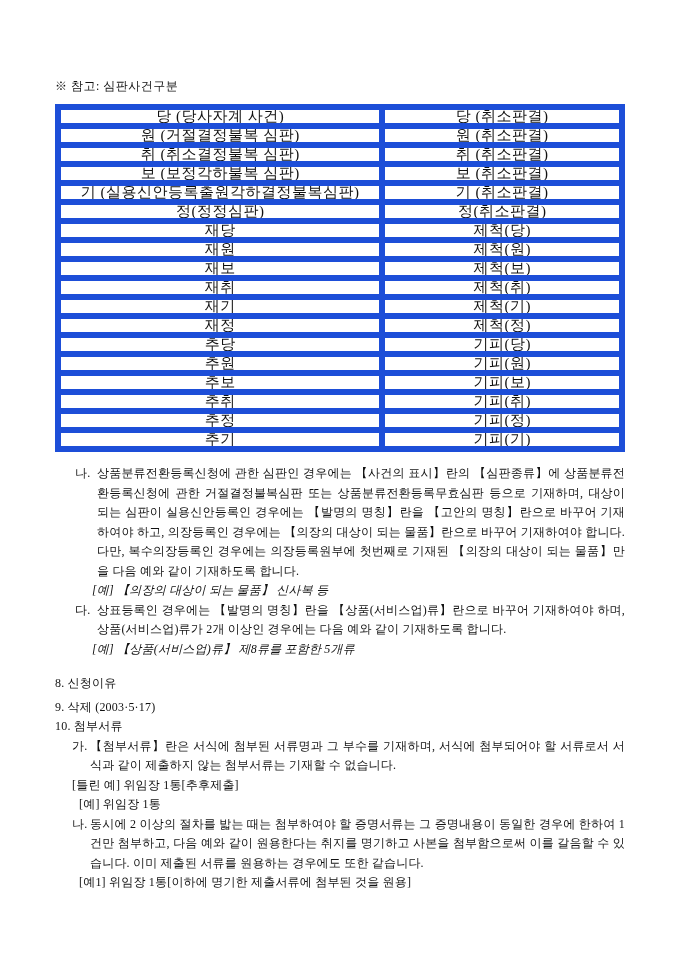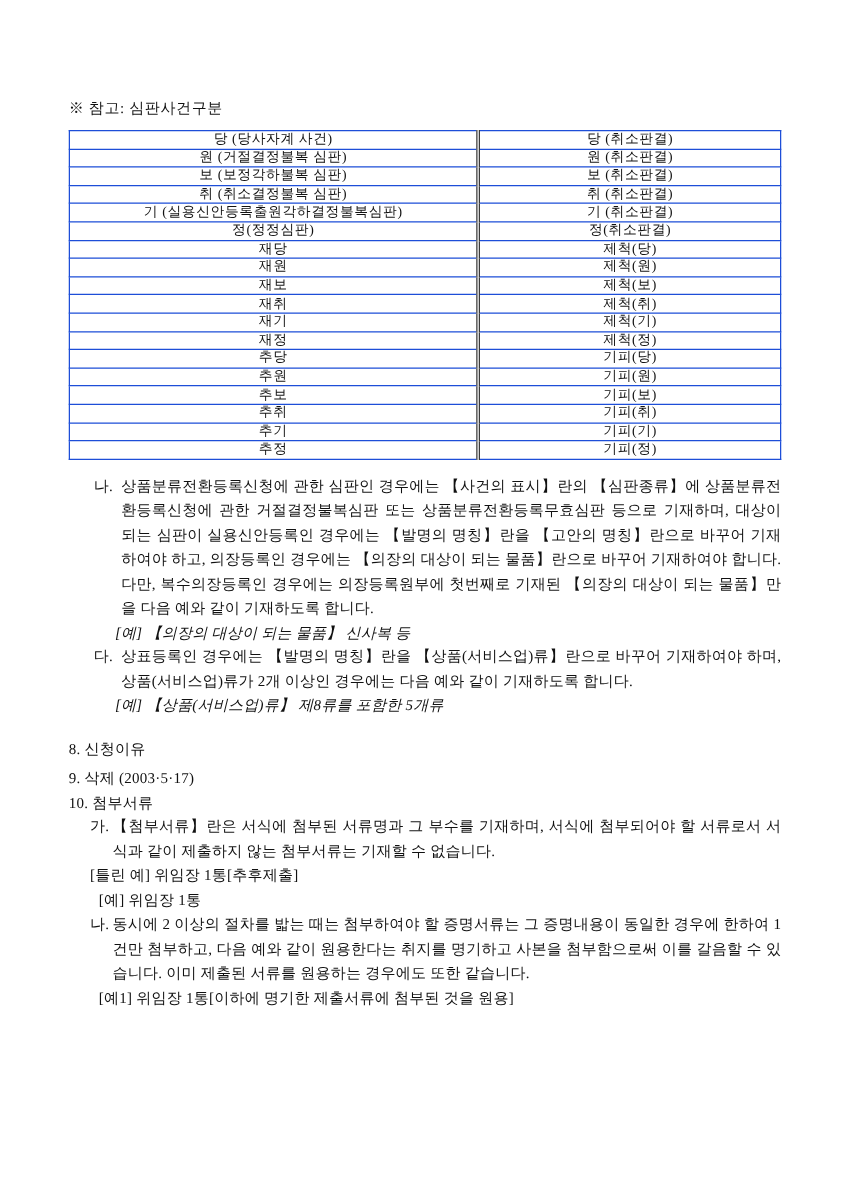--- a/index.html
+++ b/index.html
@@ -22,22 +22,22 @@
     margin-bottom: 9px;
   }
   table.case-table {
     width: 100%;
     border-collapse: collapse;
     table-layout: fixed;
     margin-bottom: 12px;
   }
   table.case-table col.cl { width: 57.5%; }
   table.case-table td {
-    border: 1px solid #1d4ed8;
-    font-size: 11px;
+    border: 6px solid #1d4ed8;
+    font-size: 15px;
     line-height: 13px;
     height: 14.6px;
     padding: 0 2px;
     text-align: center;
     letter-spacing: 0.5px;
     white-space: nowrap;
     overflow: hidden;
   }
   table.case-table td.rc {
     border-left: 3px double #3a3a3a;
@@ -81,26 +81,26 @@
     <tbody>
       <tr>
         <td class="lc">당 (당사자계 사건)</td>
         <td class="rc">당 (취소판결)</td>
       </tr>
       <tr>
         <td class="lc">원 (거절결정불복 심판)</td>
         <td class="rc">원 (취소판결)</td>
       </tr>
       <tr>
+        <td class="lc">취 (취소결정불복 심판)</td>
+        <td class="rc">취 (취소판결)</td>
+      </tr>
+      <tr>
         <td class="lc">보 (보정각하불복 심판)</td>
         <td class="rc">보 (취소판결)</td>
-      </tr>
-      <tr>
-        <td class="lc">취 (취소결정불복 심판)</td>
-        <td class="rc">취 (취소판결)</td>
       </tr>
       <tr>
         <td class="lc">기 (실용신안등록출원각하결정불복심판)</td>
         <td class="rc">기 (취소판결)</td>
       </tr>
       <tr>
         <td class="lc">정(정정심판)</td>
         <td class="rc">정(취소판결)</td>
       </tr>
       <tr>
@@ -137,26 +137,26 @@
       </tr>
       <tr>
         <td class="lc">추보</td>
         <td class="rc">기피(보)</td>
       </tr>
       <tr>
         <td class="lc">추취</td>
         <td class="rc">기피(취)</td>
       </tr>
       <tr>
+        <td class="lc">추정</td>
+        <td class="rc">기피(정)</td>
+      </tr>
+      <tr>
         <td class="lc">추기</td>
         <td class="rc">기피(기)</td>
-      </tr>
-      <tr>
-        <td class="lc">추정</td>
-        <td class="rc">기피(정)</td>
       </tr>
     </tbody>
   </table>
 
   <div class="body-text">
 
     <div class="para lv1">
       <span class="label">나.</span>
       <span class="text">상품분류전환등록신청에 관한 심판인 경우에는 【사건의 표시】란의 【심판종류】에 상품분류전환등록신청에 관한 거절결정불복심판 또는 상품분류전환등록무효심판 등으로 기재하며, 대상이 되는 심판이 실용신안등록인 경우에는 【발명의 명칭】란을 【고안의 명칭】란으로 바꾸어 기재하여야 하고, 의장등록인 경우에는 【의장의 대상이 되는 물품】란으로 바꾸어 기재하여야 합니다. 다만, 복수의장등록인 경우에는 의장등록원부에 첫번째로 기재된 【의장의 대상이 되는 물품】만을 다음 예와 같이 기재하도록 합니다.</span>
     </div>

